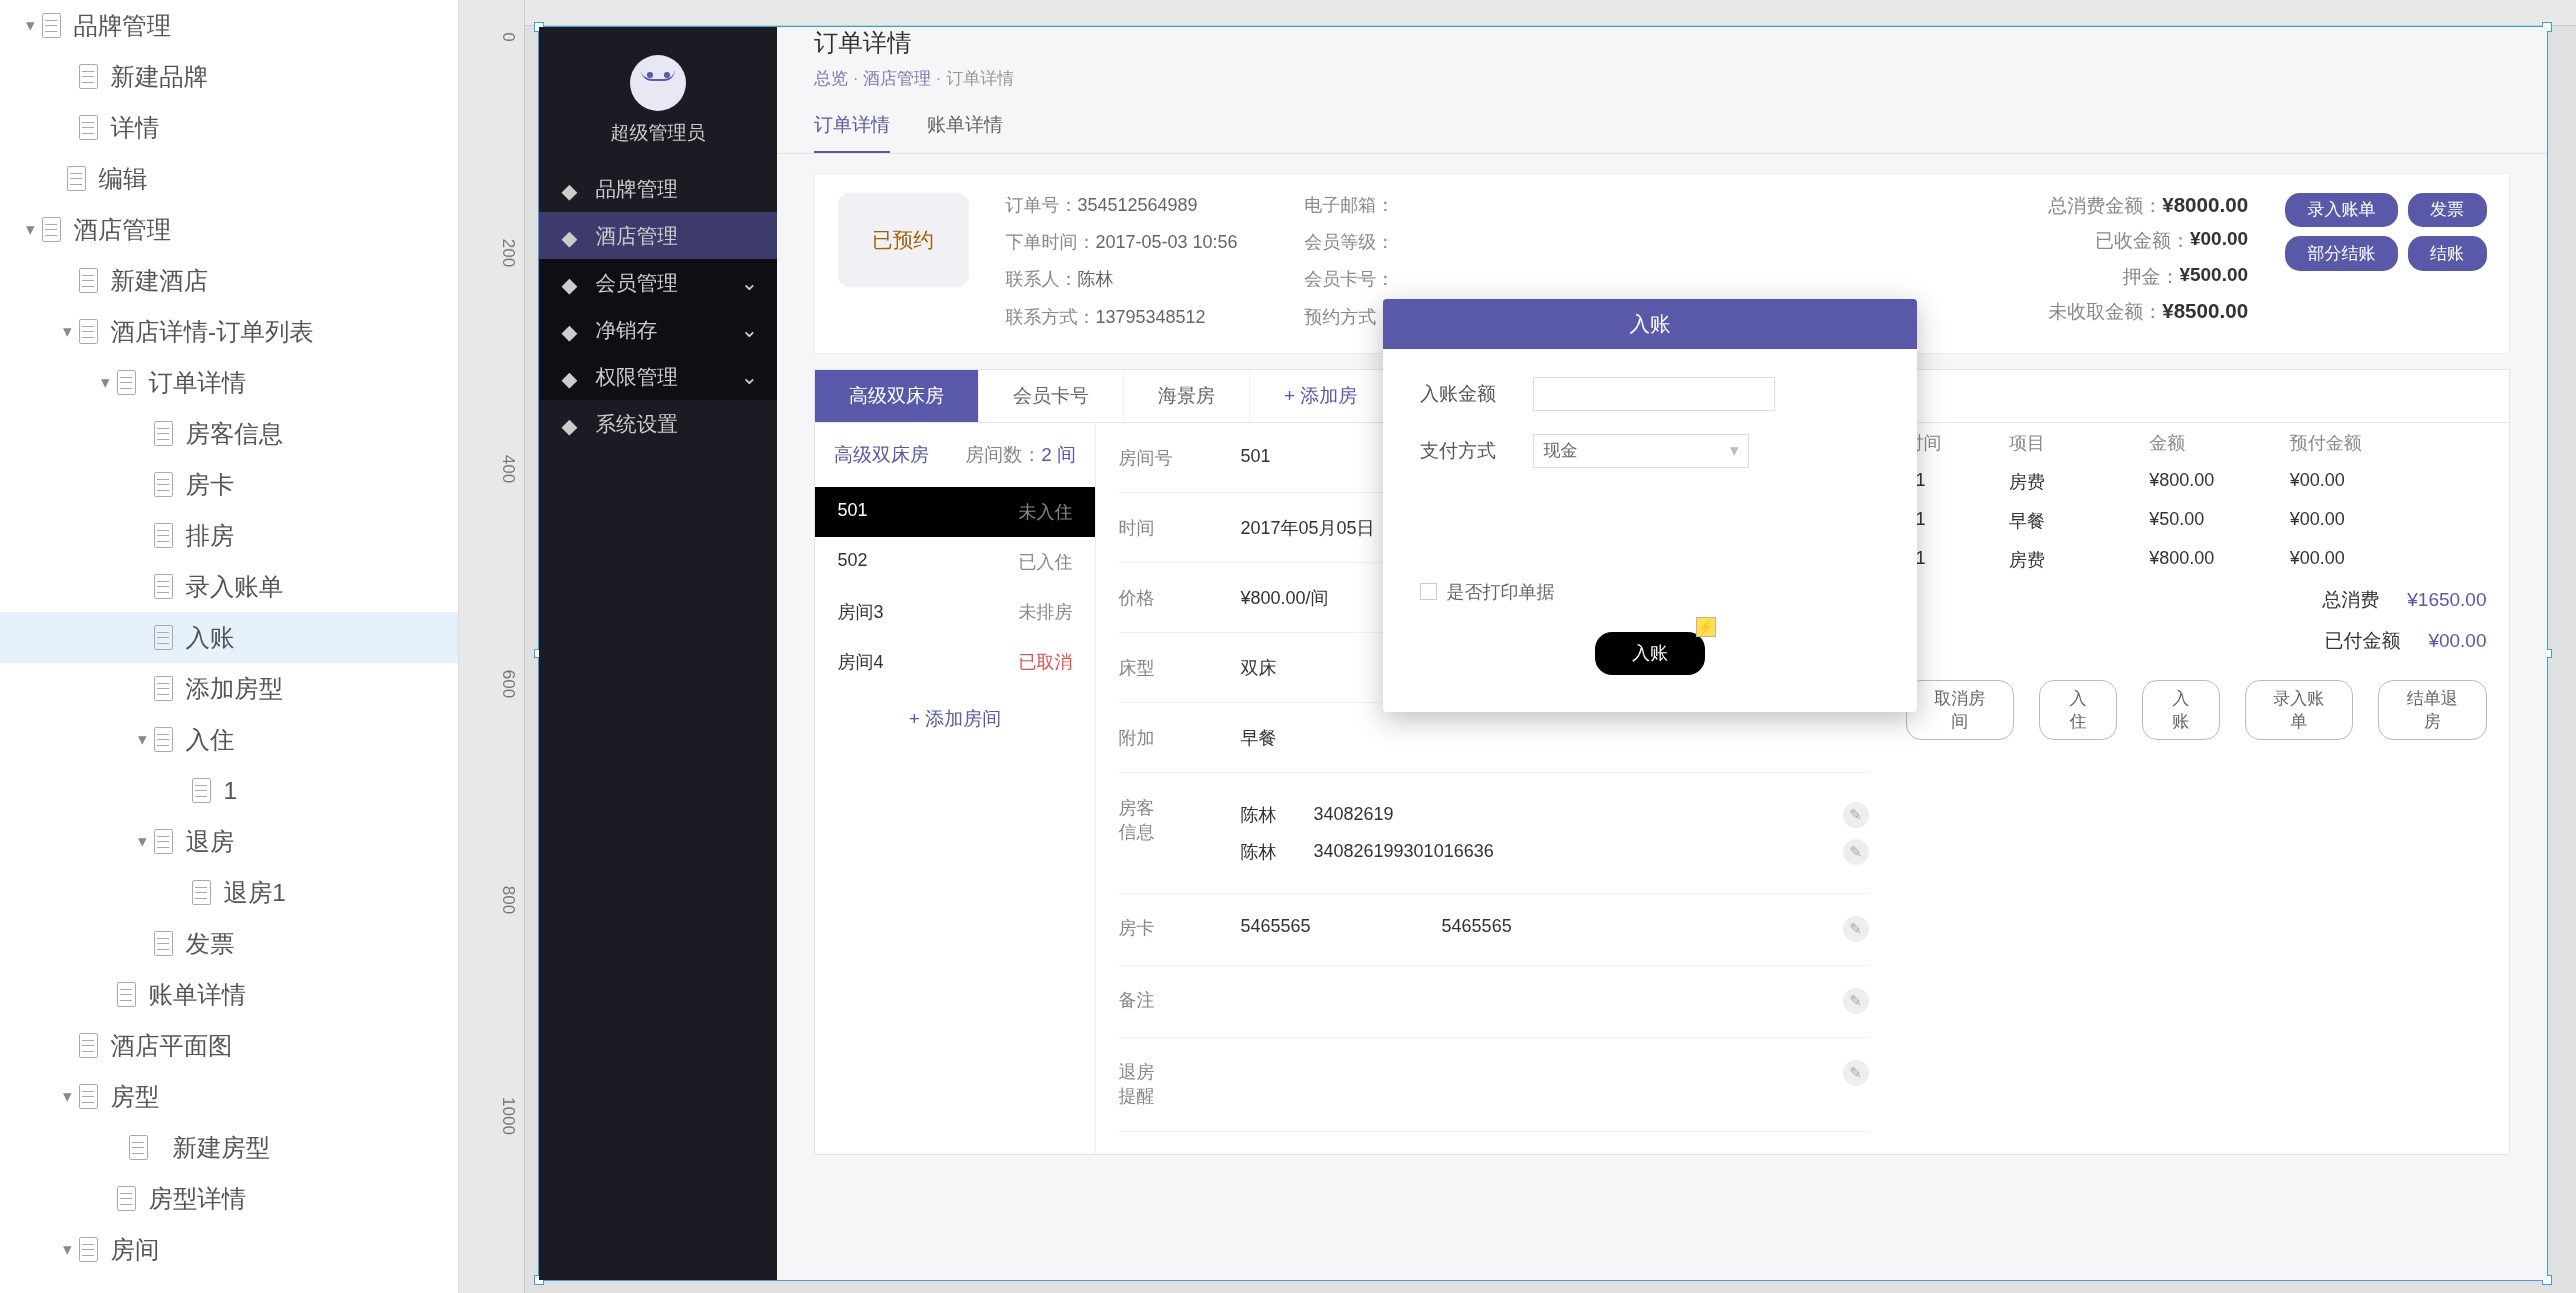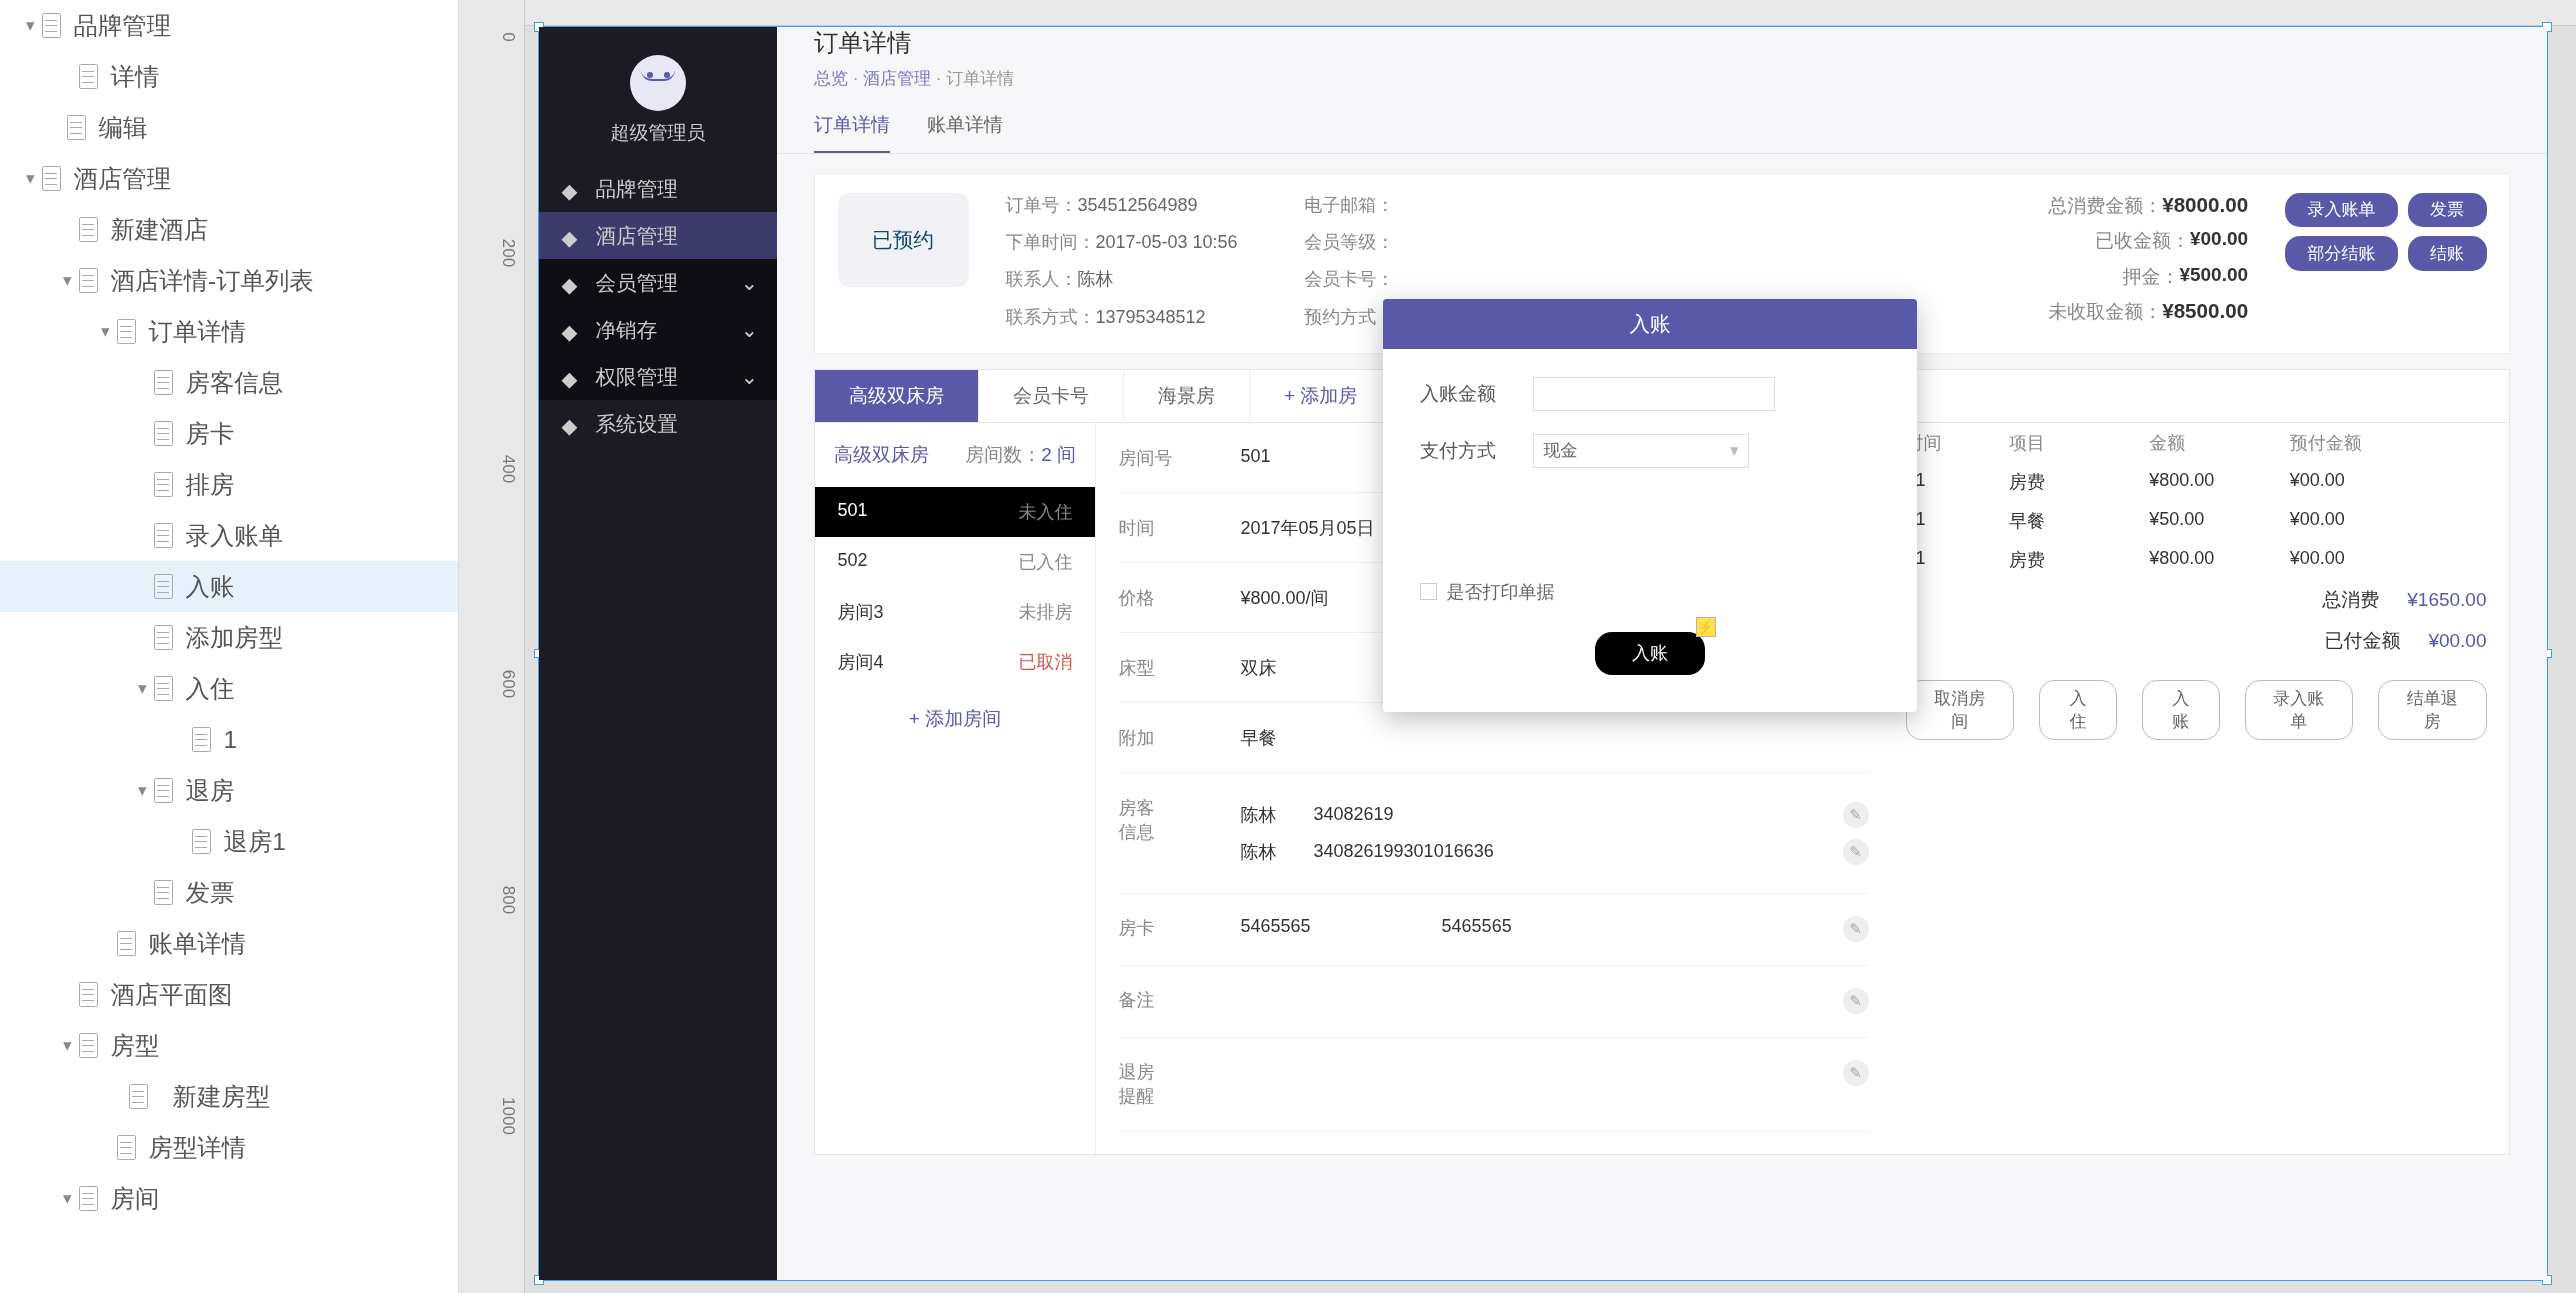--- a/index.html
+++ b/index.html
@@ -48,21 +48,21 @@
 .page-title { font-size:24.4px; color:#333; margin-bottom:7.5px; }
 .breadcrumb { font-size:17px; color:#999; }
 .breadcrumb a { color:#7b79b8; text-decoration:none; }
 
 .tabs { padding:0 37px; display:flex; gap:37px; border-bottom:0.9px solid #e5e5e5; }
 .tab { padding:13px 0; font-size:19px; color:#666; cursor:pointer; border-bottom:2.8px solid transparent; }
 .tab.active { color:#5a58a8; border-bottom-color:#5a58a8; }
 
 .content { padding:19px 37px; flex:1; overflow:auto; }
 .info-card { background:#fff; border:0.9px solid #eee; padding:19px 22.5px; display:flex; gap:37px; }
-.status-box { width:131px; height:94px; display:flex; align-items:center; justify-content:center; background:#f0f0f5; color:#0c4a6e; font-size:20.6px; border-radius:12px; }
+.status-box { width:131px; height:94px; display:flex; align-items:center; justify-content:center; background:#f0f0f5; color:#a16207; font-size:20.6px; border-radius:12px; }
 .info-cols { flex:1; display:grid; grid-template-columns: repeat(3, 1fr); gap:7.5px 28px; font-size:18px; color:#666; }
 .info-label { color:#888; }
 .summary { width:337px; font-size:19px; }
 .sum-row { display:flex; justify-content:flex-end; margin-bottom:9.4px; }
 .sum-lbl { color:#888; }
 .sum-val { font-weight:bold; }
 .sum-val.big { color:#333; font-size:20.6px; }
 .btn-col { display:flex; flex-direction:column; gap:9.4px; }
 .btn-row { display:flex; gap:9.4px; }
 .pbtn { background:#5a58a8; color:#fff; border:none; border-radius:15px; padding:5.6px 22.5px; font-size:17px; cursor:pointer; }
@@ -116,20 +116,27 @@
 
 <div class="root">
 
   <div class="tree-panel" id="tree">
       <div class="tree-item" style="padding-left: 19px;">
         <span class="tree-toggle">▾</span>
         <span class="tree-icon">
           <span class="tree-icon-extra"></span>
         </span>
         <span>品牌管理</span>
+      </div>
+      <div class="tree-item" style="padding-left: 56px;">
+        <span class="tree-toggle"></span>
+        <span class="tree-icon">
+          <span class="tree-icon-extra"></span>
+        </span>
+        <span>新建品牌</span>
       </div>
       <div class="tree-item" style="padding-left: 56px;">
         <span class="tree-toggle"></span>
         <span class="tree-icon">
           <span class="tree-icon-extra"></span>
         </span>
         <span>详情</span>
       </div>
       <div class="tree-item" style="padding-left: 44px;">
         <span class="tree-toggle"></span>

